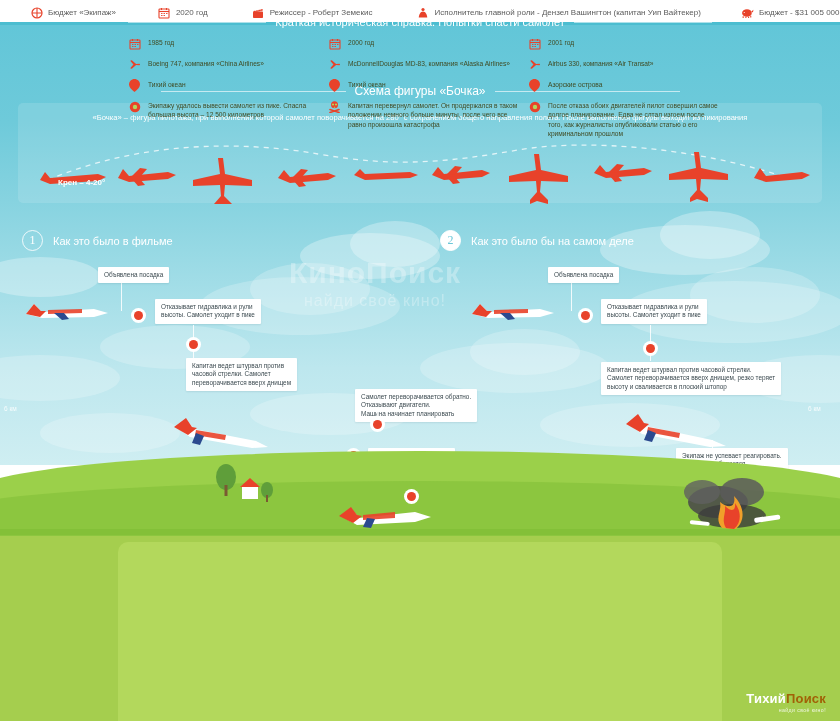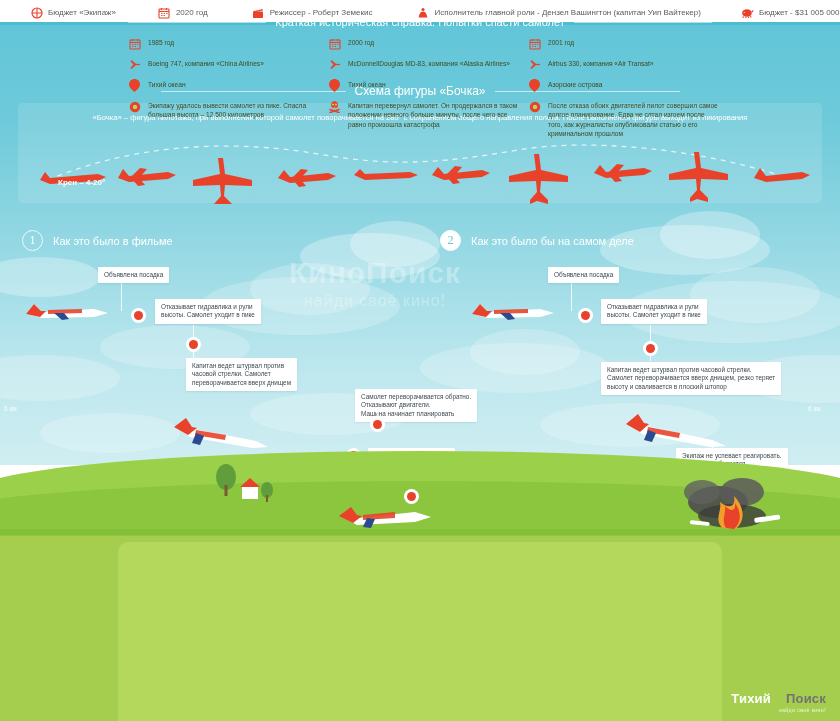--- a/index.html
+++ b/index.html
@@ -130,21 +130,21 @@
 
   .cases { position: absolute; top: 38px; left: 128px; width: 600px; display: flex; }
   .case { width: 200px; padding-right: 10px; }
   .case-row { display: flex; align-items: flex-start; gap: 7px; margin-bottom: 9px; }
   .case-ico { width: 13px; height: 13px; flex: 0 0 13px; color: #e8422a; display: flex; align-items: center; justify-content: center; margin-top: -1px; }
   .case-ico svg { display:block; }
   .case-txt { font-size: 6.6px; color: #3f4a22; line-height: 1.42; }
 
   .logo { position: absolute; right: 14px; bottom: 8px; text-align: right; }
   .logo-main { color: #ffffff; font-size: 13px; font-weight: bold; letter-spacing: .2px; }
-  .logo-main em { font-style: normal; color: #737373; padding-left: 15px; }
+  .logo-main em { font-style: normal; color: #a16207; }
   .logo-sub { color: rgba(255,255,255,.8); font-size: 5.2px; letter-spacing: .4px; margin-top: 1px;}
 
   .plane-svg { position: absolute; }
 </style>
 </head>
 <body>
 
 <div class="page">
 
   <div class="metabar">

